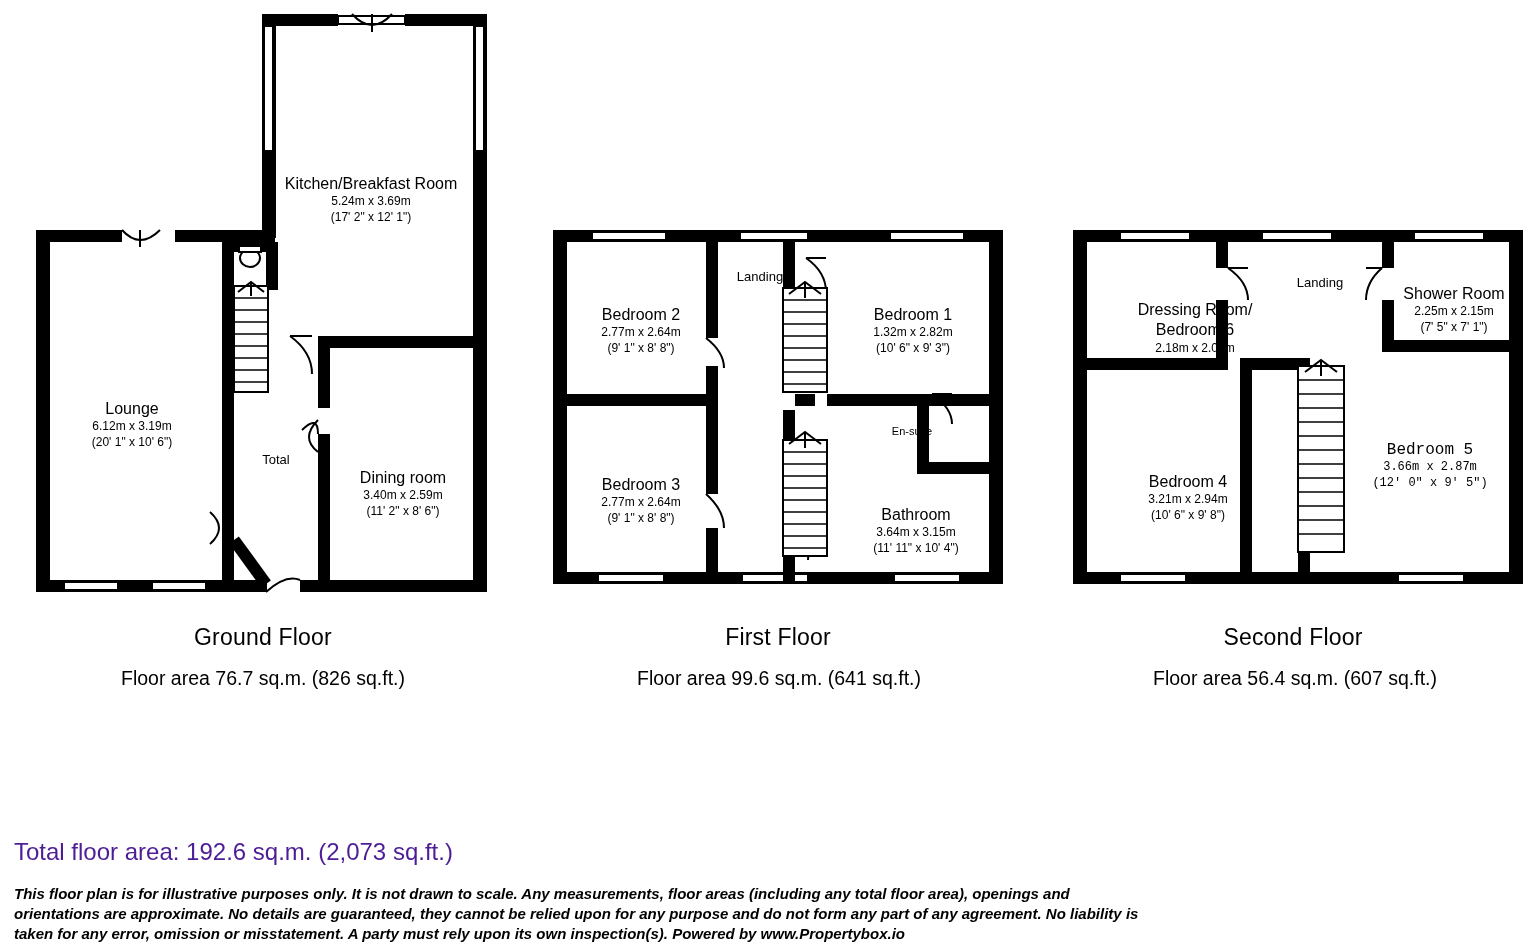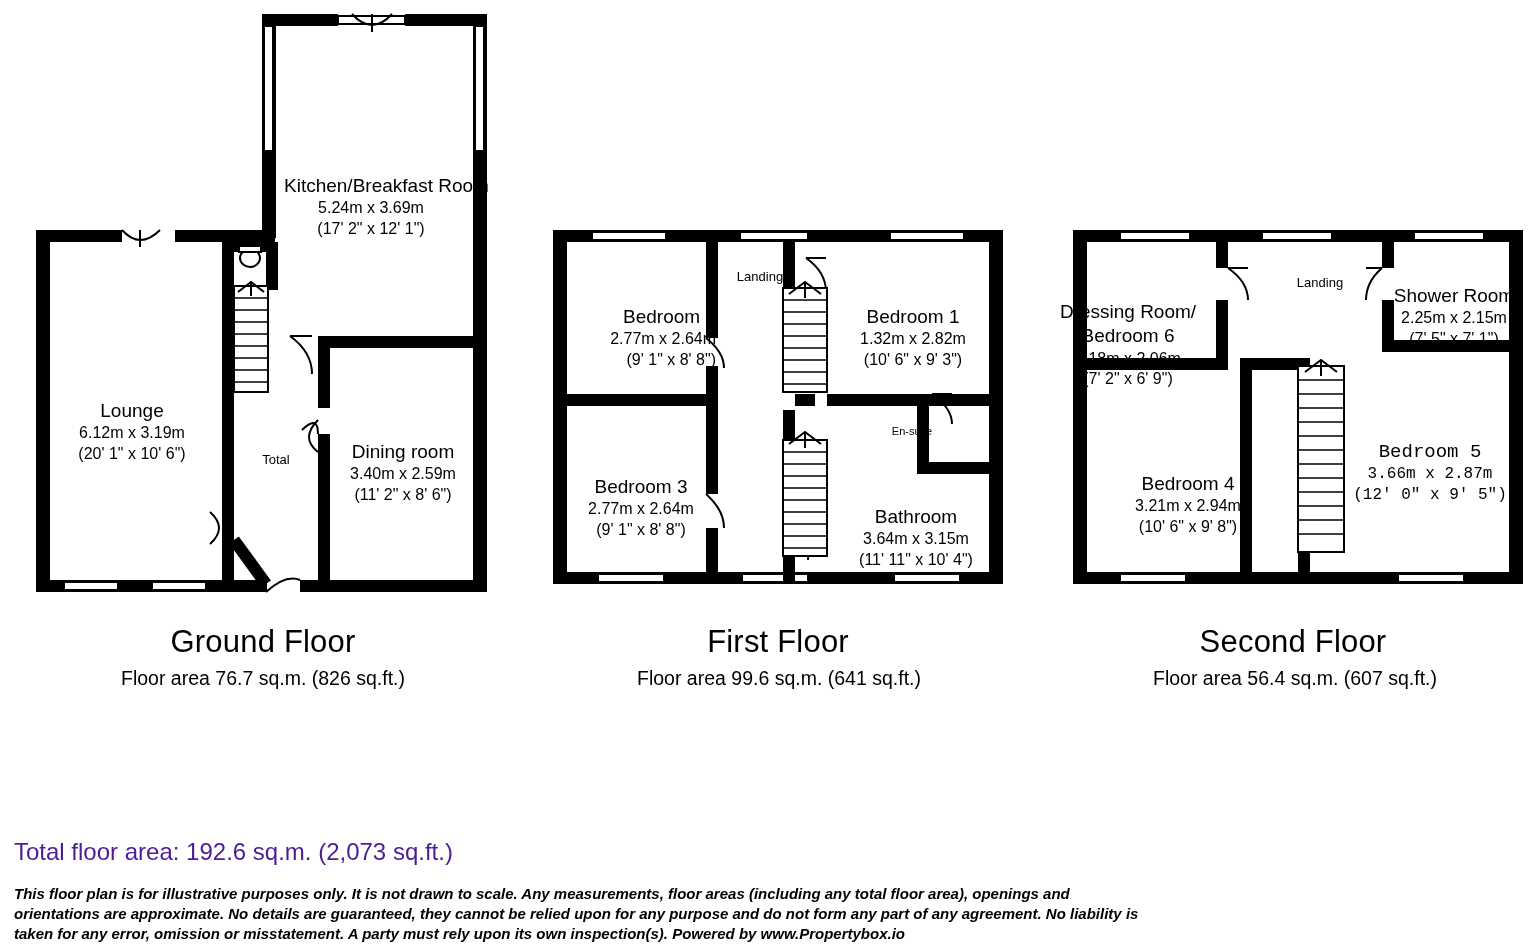--- a/index.html
+++ b/index.html
@@ -18,46 +18,46 @@
   .plan-canvas {
     position: absolute;
     left: 0;
     top: 0;
     width: 1528px;
     height: 944px;
   }
   .floor-title {
     position: absolute;
     text-align: center;
-    font-size: 31px;
+    font-size: 23px;
     letter-spacing: 0.2px;
     color: #000;
     white-space: nowrap;
   }
   .floor-area {
     position: absolute;
     text-align: center;
     font-size: 19.5px;
     color: #000;
     white-space: nowrap;
   }
   .room-label {
     position: absolute;
     text-align: center;
     line-height: 1.28;
     color: #000;
     white-space: nowrap;
   }
   .room-label .rm-name {
     display: block;
-    font-size: 19px;
+    font-size: 16px;
   }
   .room-label .rm-dim {
     display: block;
-    font-size: 16px;
+    font-size: 12px;
   }
   .room-label.small .rm-name { font-size: 13px; }
   .room-label.tiny .rm-name { font-size: 11px; }
   .total-area {
     position: absolute;
     left: 14px;
     top: 838px;
     font-size: 24px;
     color: #4c1d95;
     white-space: nowrap;
@@ -277,38 +277,38 @@
   <span class="rm-dim">5.24m x 3.69m</span>
   <span class="rm-dim">(17' 2" x 12' 1")</span>
 </div>
 
 <div class="room-label" style="left:52px; top:399px; width:160px;">
   <span class="rm-name">Lounge</span>
   <span class="rm-dim">6.12m x 3.19m</span>
   <span class="rm-dim">(20' 1" x 10' 6")</span>
 </div>
 
-<div class="room-label" style="left:330px; top:440px; width:146px;">
+<div class="room-label" style="left:330px; top:468px; width:146px;">
   <span class="rm-name">Dining room</span>
   <span class="rm-dim">3.40m x 2.59m</span>
   <span class="rm-dim">(11' 2" x 8' 6")</span>
 </div>
 
 <div class="room-label small" style="left:240px; top:452px; width:72px;">
   <span class="rm-name">Total</span>
 </div>
 
 <div class="floor-title" style="left:110px; top:624px; width:306px;">Ground Floor</div>
 <div class="floor-area" style="left:66px; top:667px; width:394px;">Floor area 76.7 sq.m. (826 sq.ft.)</div>
 
 <div class="room-label small" style="left:722px; top:269px; width:76px;">
   <span class="rm-name">Landing</span>
 </div>
 
-<div class="room-label" style="left:566px; top:305px; width:150px;text-align:right;">
+<div class="room-label" style="left:566px; top:305px; width:150px;">
   <span class="rm-name">Bedroom 2</span>
   <span class="rm-dim">2.77m x 2.64m</span>
   <span class="rm-dim">(9' 1" x 8' 8")</span>
 </div>
 
 <div class="room-label" style="left:838px; top:305px; width:150px;">
   <span class="rm-name">Bedroom 1</span>
   <span class="rm-dim">1.32m x 2.82m</span>
   <span class="rm-dim">(10' 6" x 9' 3")</span>
 </div>
@@ -329,21 +329,21 @@
   <span class="rm-dim">(11' 11" x 10' 4")</span>
 </div>
 
 <div class="floor-title" style="left:625px; top:624px; width:306px;">First Floor</div>
 <div class="floor-area" style="left:582px; top:667px; width:394px;">Floor area 99.6 sq.m. (641 sq.ft.)</div>
 
 <div class="room-label small" style="left:1284px; top:275px; width:72px;">
   <span class="rm-name">Landing</span>
 </div>
 
-<div class="room-label" style="left:1048px; top:300px; width:160px;">
+<div class="room-label" style="left:1115px; top:300px; width:160px;">
   <span class="rm-name">Dressing Room/</span>
   <span class="rm-name">Bedroom 6</span>
   <span class="rm-dim">2.18m x 2.06m</span>
   <span class="rm-dim">(7' 2" x 6' 9")</span>
 </div>
 
 <div class="room-label" style="left:1388px; top:284px; width:132px;">
   <span class="rm-name">Shower Room</span>
   <span class="rm-dim">2.25m x 2.15m</span>
   <span class="rm-dim">(7' 5" x 7' 1")</span>

